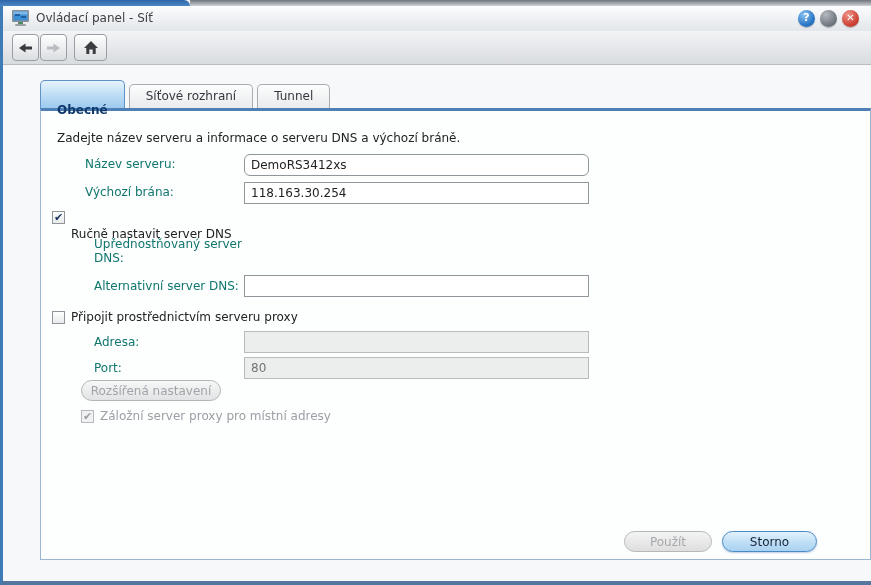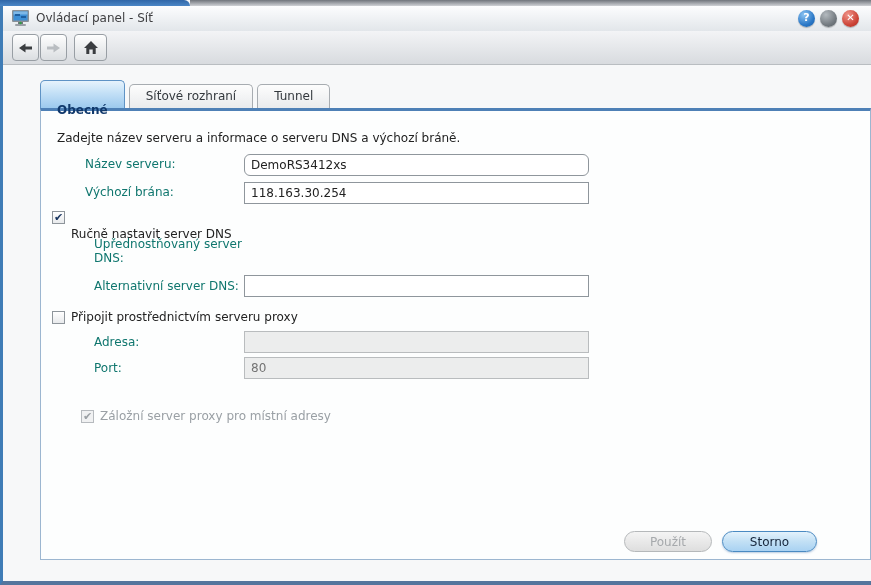--- a/index.html
+++ b/index.html
@@ -148,20 +148,21 @@
 
       <span class="cbx" style="left:11px; top:200px;"></span>
       <span class="cbx-label" style="left:30px; top:199px;">Připojit prostřednictvím serveru proxy</span>
 
       <label class="flabel indent" style="top:224px;">Adresa:</label>
       <input class="finput" style="top: 220px;" type="text" disabled="" value="">
 
       <label class="flabel indent" style="top:250px;">Port:</label>
       <input class="finput" style="top: 246px;" type="text" disabled="" value="80">
 
+      <button class="pill-btn btn-advanced">Rozšířená nastavení</button>
 
       <span class="cbx disabled" style="left:40px; top:299px;">✔</span>
       <span class="cbx-label dim" style="left:59px; top:298px;">Záložní server proxy pro místní adresy</span>
 
       <button class="pill-btn btn-apply">Použít</button>
       <button class="pill-btn btn-cancel">Storno</button>
     </div>
 
   </div>
 </div>

